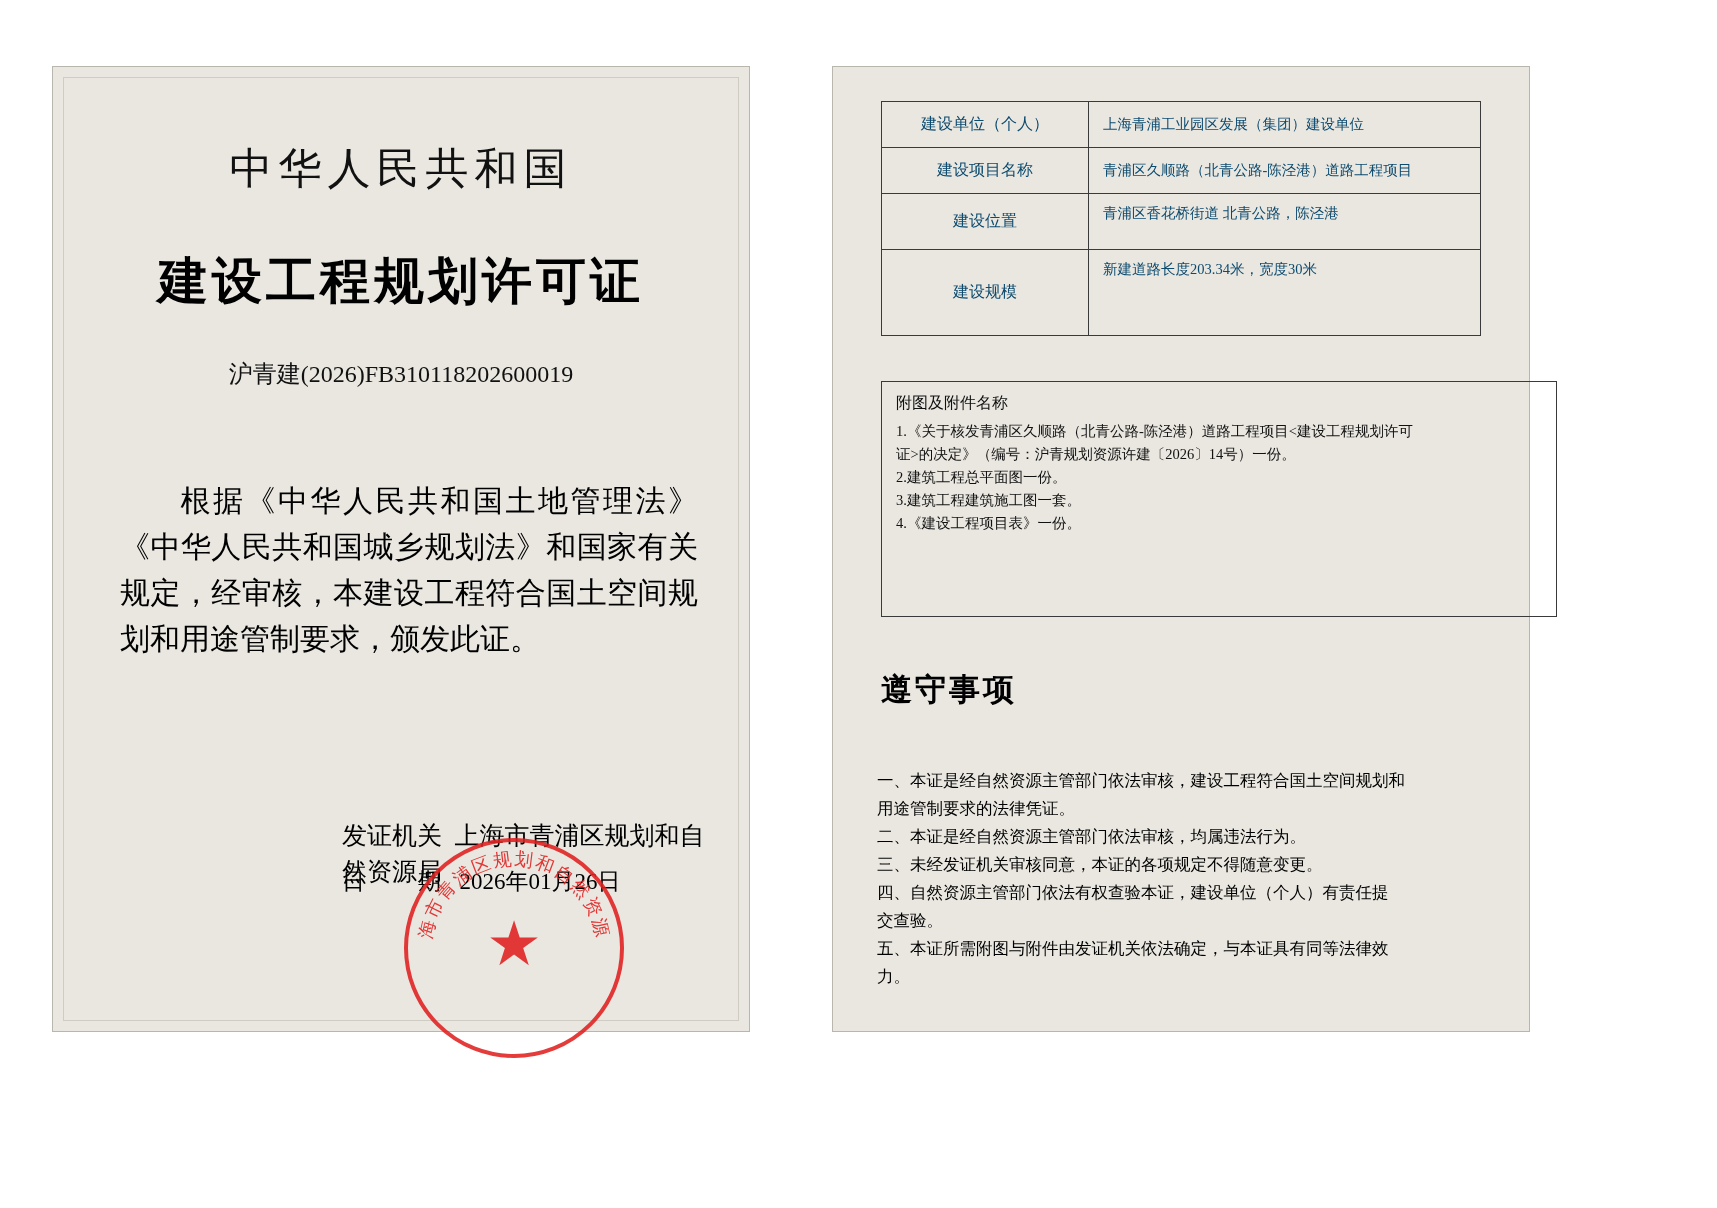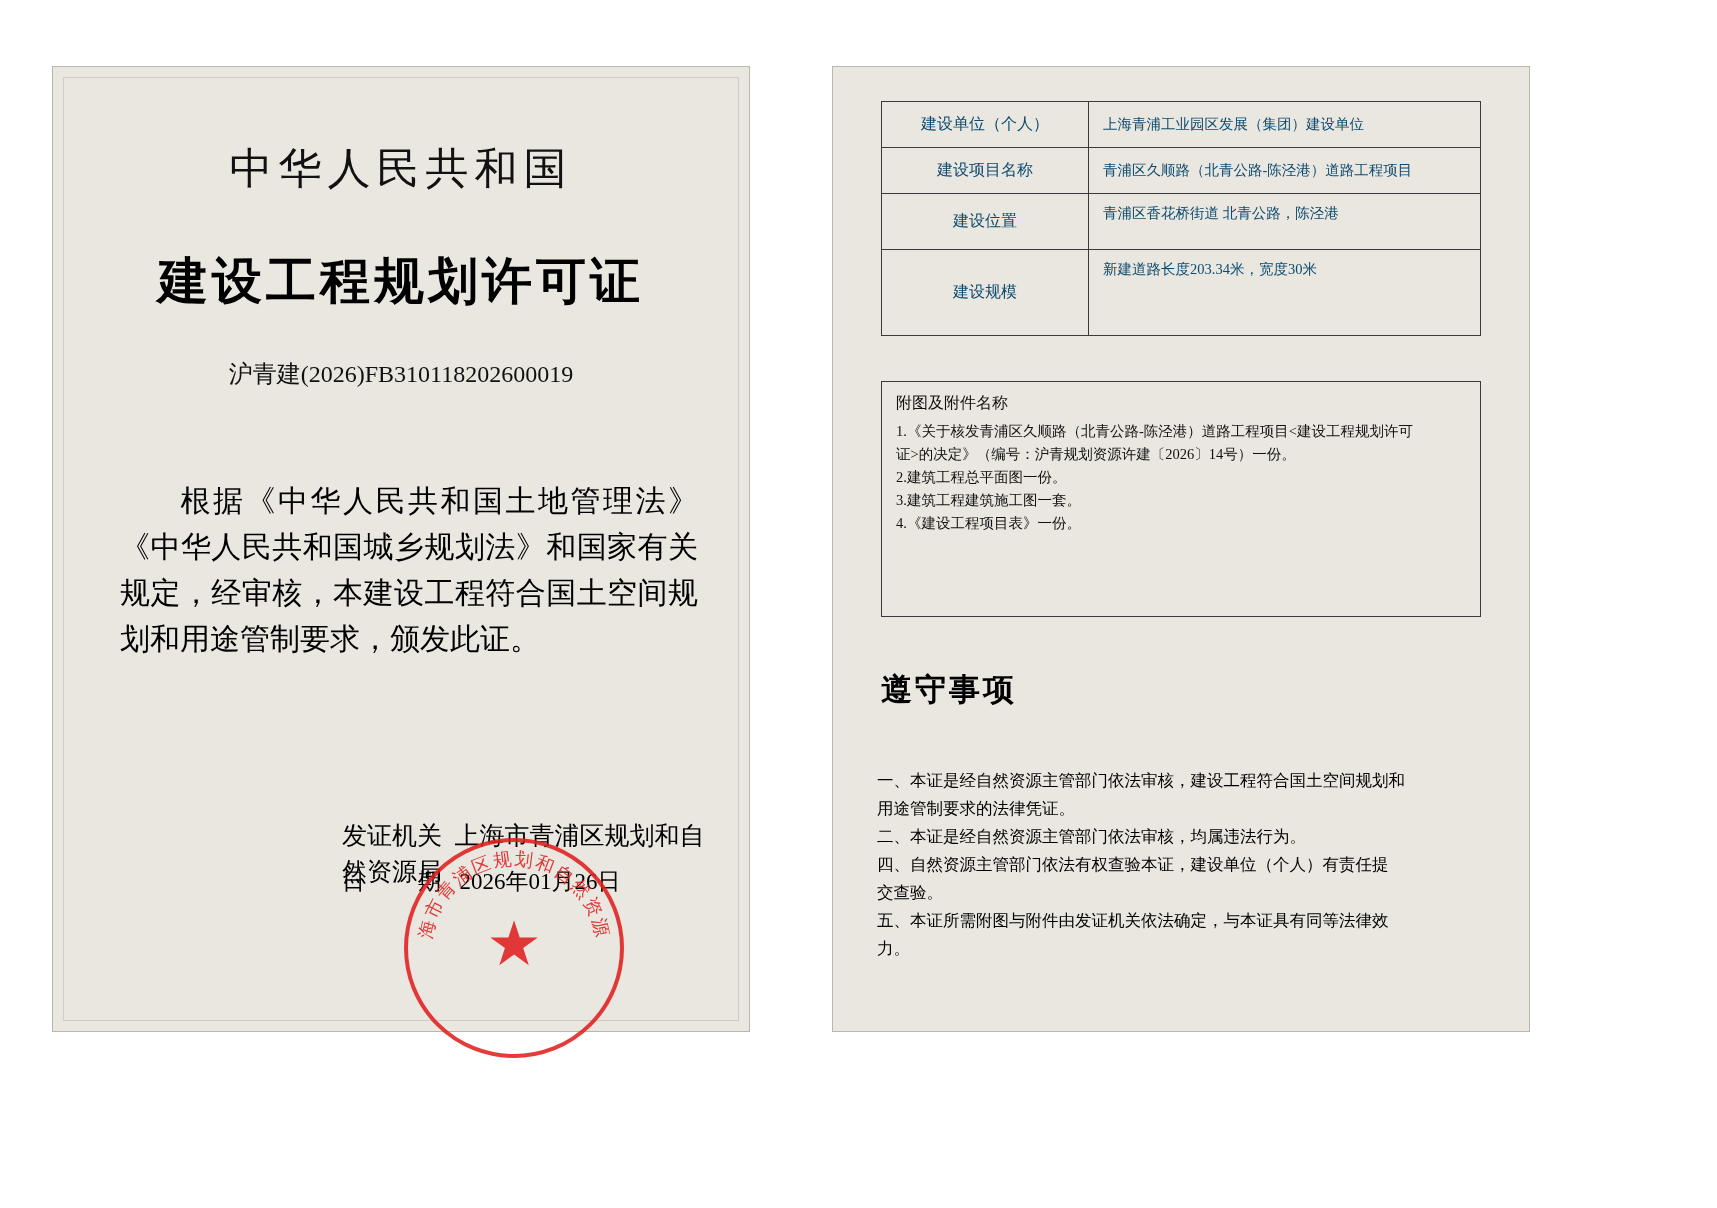--- a/index.html
+++ b/index.html
@@ -169,21 +169,21 @@
   .row-h1 { height: 46px; }
   .row-h2 { height: 46px; }
   .row-h3 { height: 56px; }
   .row-h4 { height: 86px; }
   .val-top { vertical-align: top !important; padding-top: 10px !important; margin-left: 28px; }
 
   .attach-box {
     position: absolute;
     left: 48px;
     top: 314px;
-    width: 600px;
+    width: 676px;
     height: 236px;
     border: 1px solid #3a3a3a;
     box-sizing: border-box;
     padding: 10px 14px;
     font-size: 14.5px;
     line-height: 22px;
     color: #111;
   }
   .attach-title { font-size: 16px; margin-bottom: 6px; }
   .attach-list div { margin-bottom: 1px; }
@@ -279,20 +279,21 @@
         <div>4.《建设工程项目表》一份。</div>
       </div>
     </div>
 
     <div class="notice-title">遵守事项</div>
 
     <div class="notice-body">
       <div>一、本证是经自然资源主管部门依法审核，建设工程符合国土空间规划和</div>
       <div>用途管制要求的法律凭证。</div>
       <div>二、本证是经自然资源主管部门依法审核，均属违法行为。</div>
+      <div>三、未经发证机关审核同意，本证的各项规定不得随意变更。</div>
       <div>四、自然资源主管部门依法有权查验本证，建设单位（个人）有责任提</div>
       <div>交查验。</div>
       <div>五、本证所需附图与附件由发证机关依法确定，与本证具有同等法律效</div>
       <div>力。</div>
     </div>
 
   </div>
 
 </div>
 

